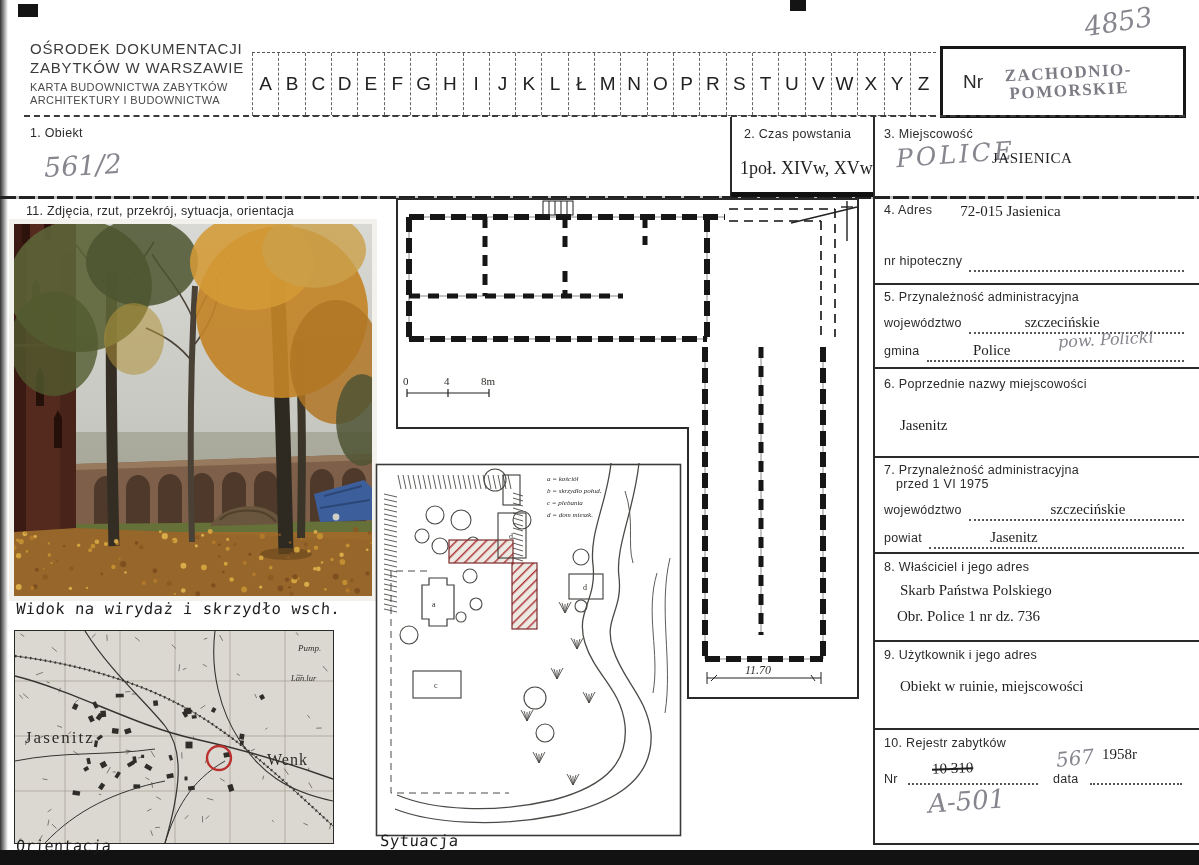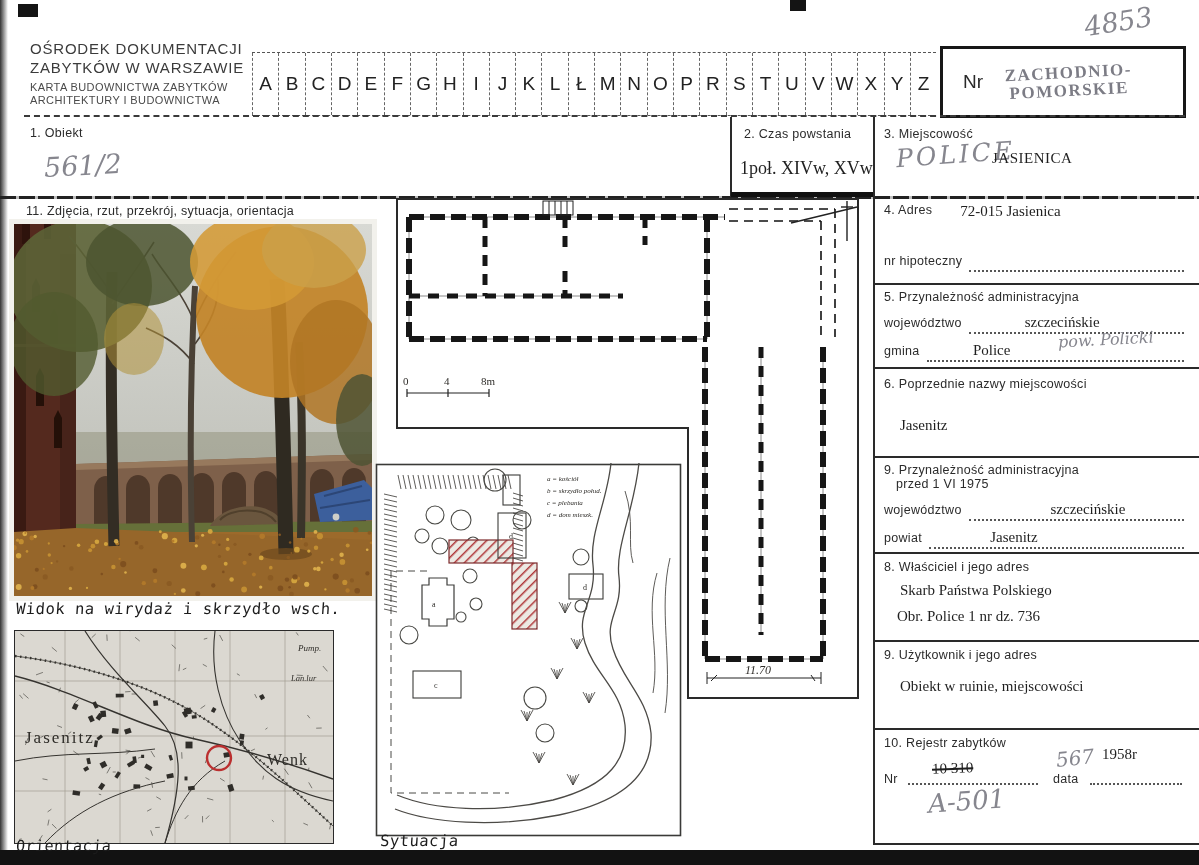--- a/index.html
+++ b/index.html
@@ -669,21 +669,21 @@
     </div>
   </div>
   <div class="abs pencil" style="left:1058px;top:330px;font-size:16px;transform:rotate(-3deg);">pow. Policki</div>
 
   <div class="abs" style="left:884px;top:377px;width:300px;">
     <div class="label">6. Poprzednie nazwy miejscowości</div>
     <div class="typed" style="font-size:15px;margin:26px 0 0 16px;">Jasenitz</div>
   </div>
 
   <div class="abs" style="left:884px;top:463px;width:300px;">
-    <div class="label">9. Przynależność administracyjna</div>
+    <div class="label">7. Przynależność administracyjna</div>
     <div class="label" style="margin-left:12px;">przed 1 VI 1975</div>
     <div class="frow" style="margin-top:8px;">
       <span class="label">województwo</span>
       <span class="dots">
         <span class="dotval" style="left:38%;">szczecińskie</span>
       </span>
     </div>
     <div class="frow" style="margin-top:6px;">
       <span class="label">powiat</span>
       <span class="dots">

